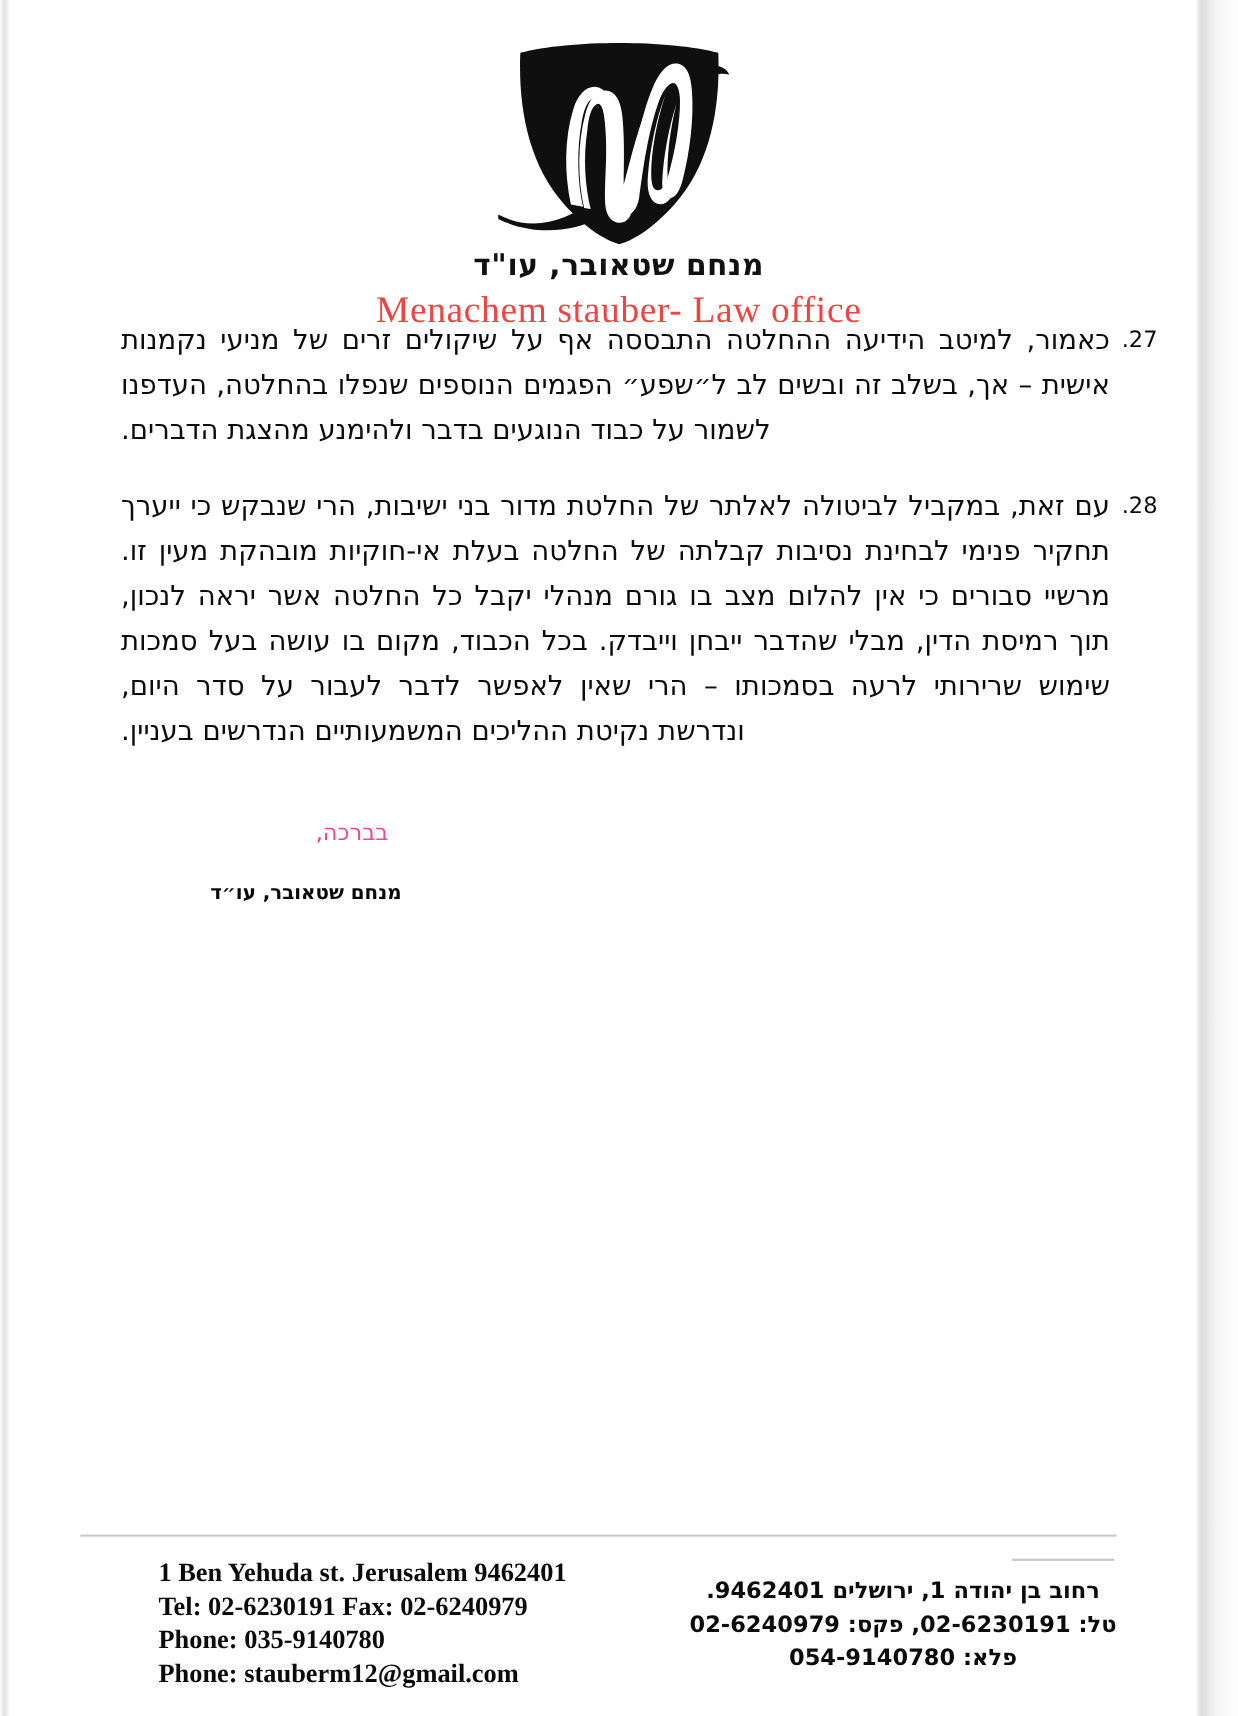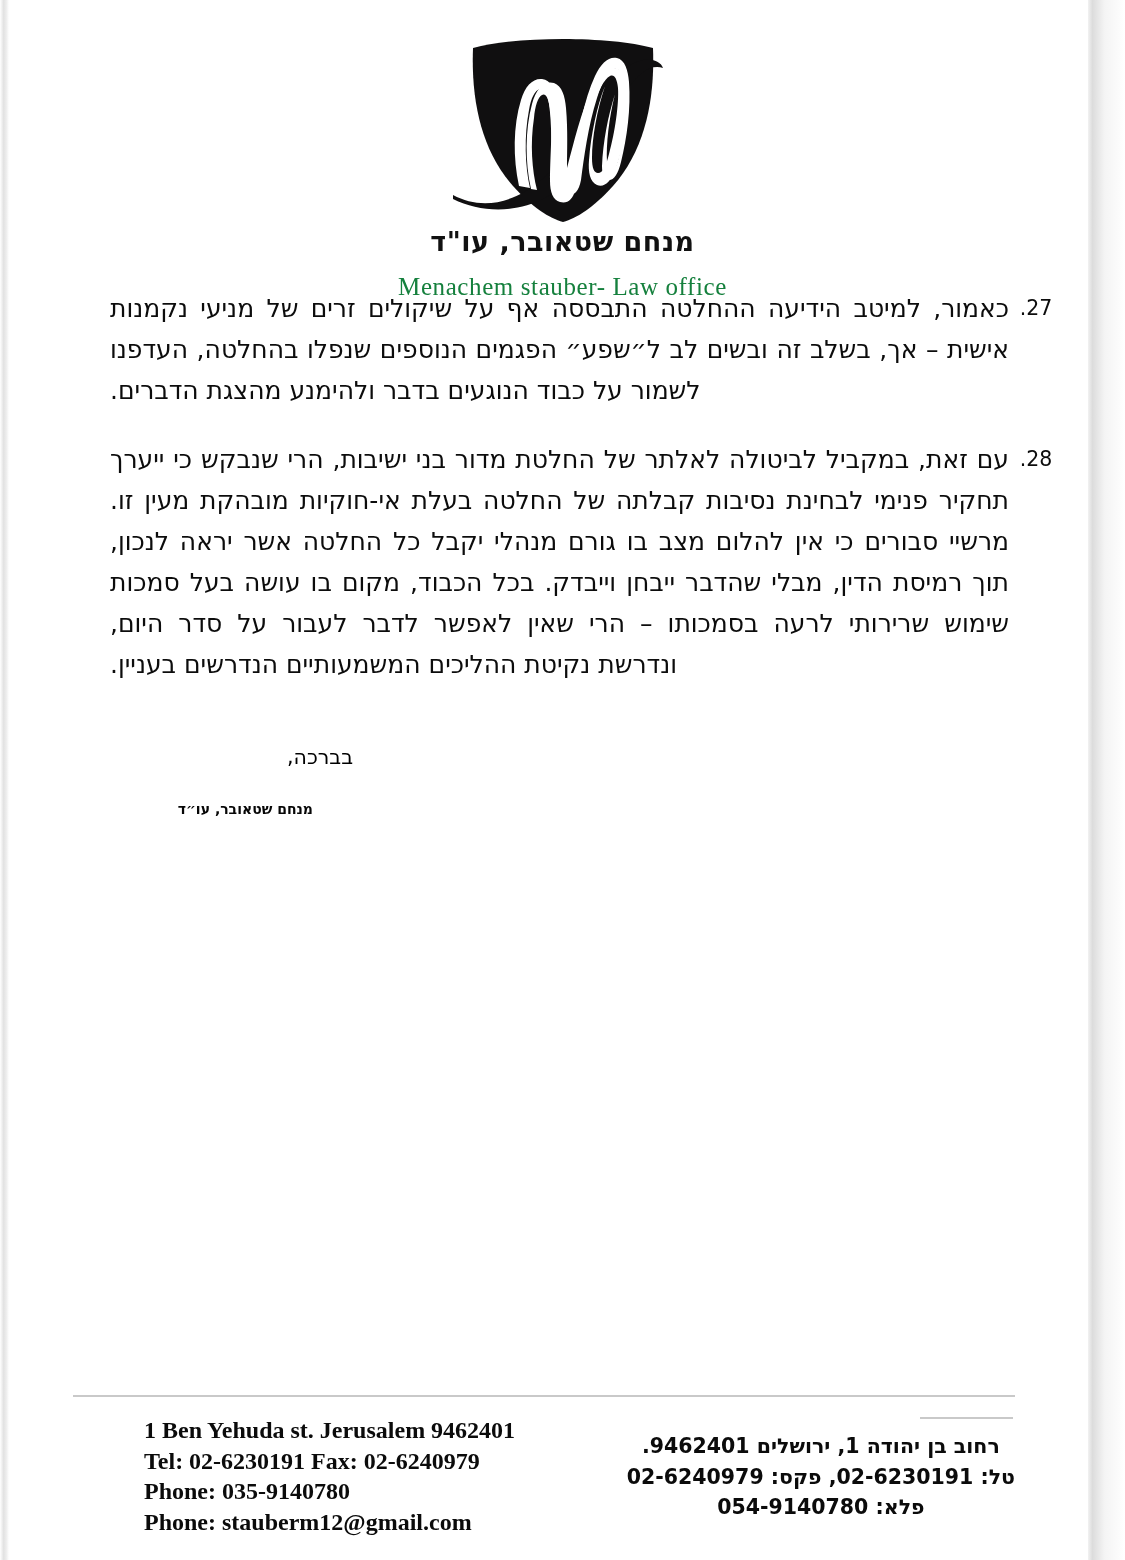--- a/index.html
+++ b/index.html
@@ -48,24 +48,24 @@
     margin-top: 4px;
     font-family: "DejaVu Sans", "Liberation Sans", sans-serif;
     font-size: 27px;
     font-weight: 600;
     color: #111111;
     letter-spacing: 0.5px;
     direction: rtl;
     line-height: 1.1;
   }
   .logo-name-en {
-    margin-top: 16px;
+    margin-top: 6px;
     font-family: "Liberation Serif", "DejaVu Serif", serif;
-    font-size: 25px;
-    color: #15803d;
+    font-size: 34px;
+    color: #ef4444;
     direction: ltr;
     letter-spacing: 0.6px;
     line-height: 1.15;
   }
 
   
   .body-block {
     position: absolute;
     top: 288px;
     right: 70px;
@@ -105,28 +105,28 @@
     top: 745px;
     right: 0;
     width: 1125px;
     direction: rtl;
   }
   .signoff-greeting {
     position: absolute;
     top: 0;
     right: 772px;
     font-size: 20.5px;
-    color: #000000;
+    color: #ec4899;
     font-family: "DejaVu Sans", "Liberation Sans", sans-serif;
   }
   .signoff-name {
     position: absolute;
     top: 56px;
-    right: 812px;
-    font-size: 14px;
+    right: 760px;
+    font-size: 18px;
     font-weight: bold;
     color: #060606;
     font-family: "DejaVu Sans", "Liberation Sans", sans-serif;
   }
 
   
   .footer-rule {
     position: absolute;
     top: 1395px;
     left: 73px;

